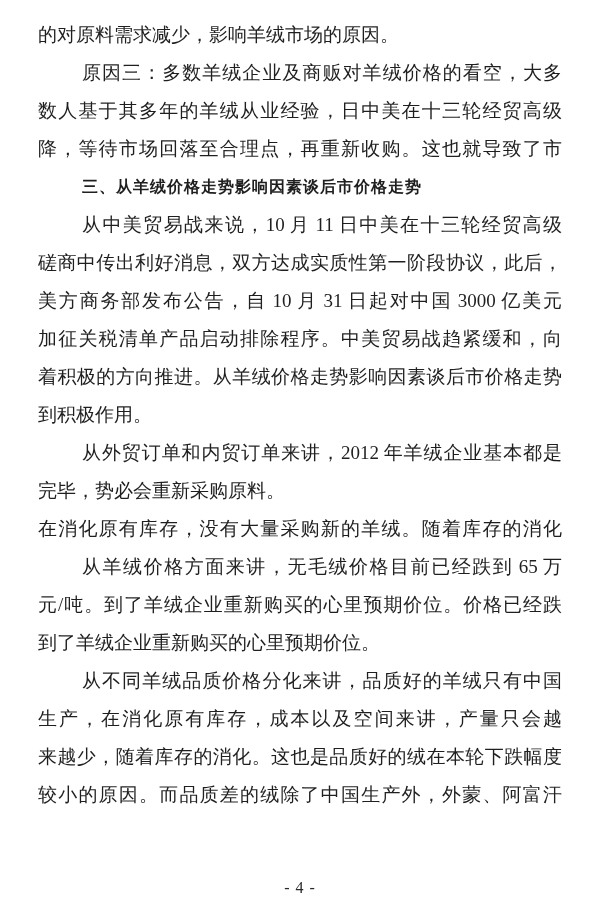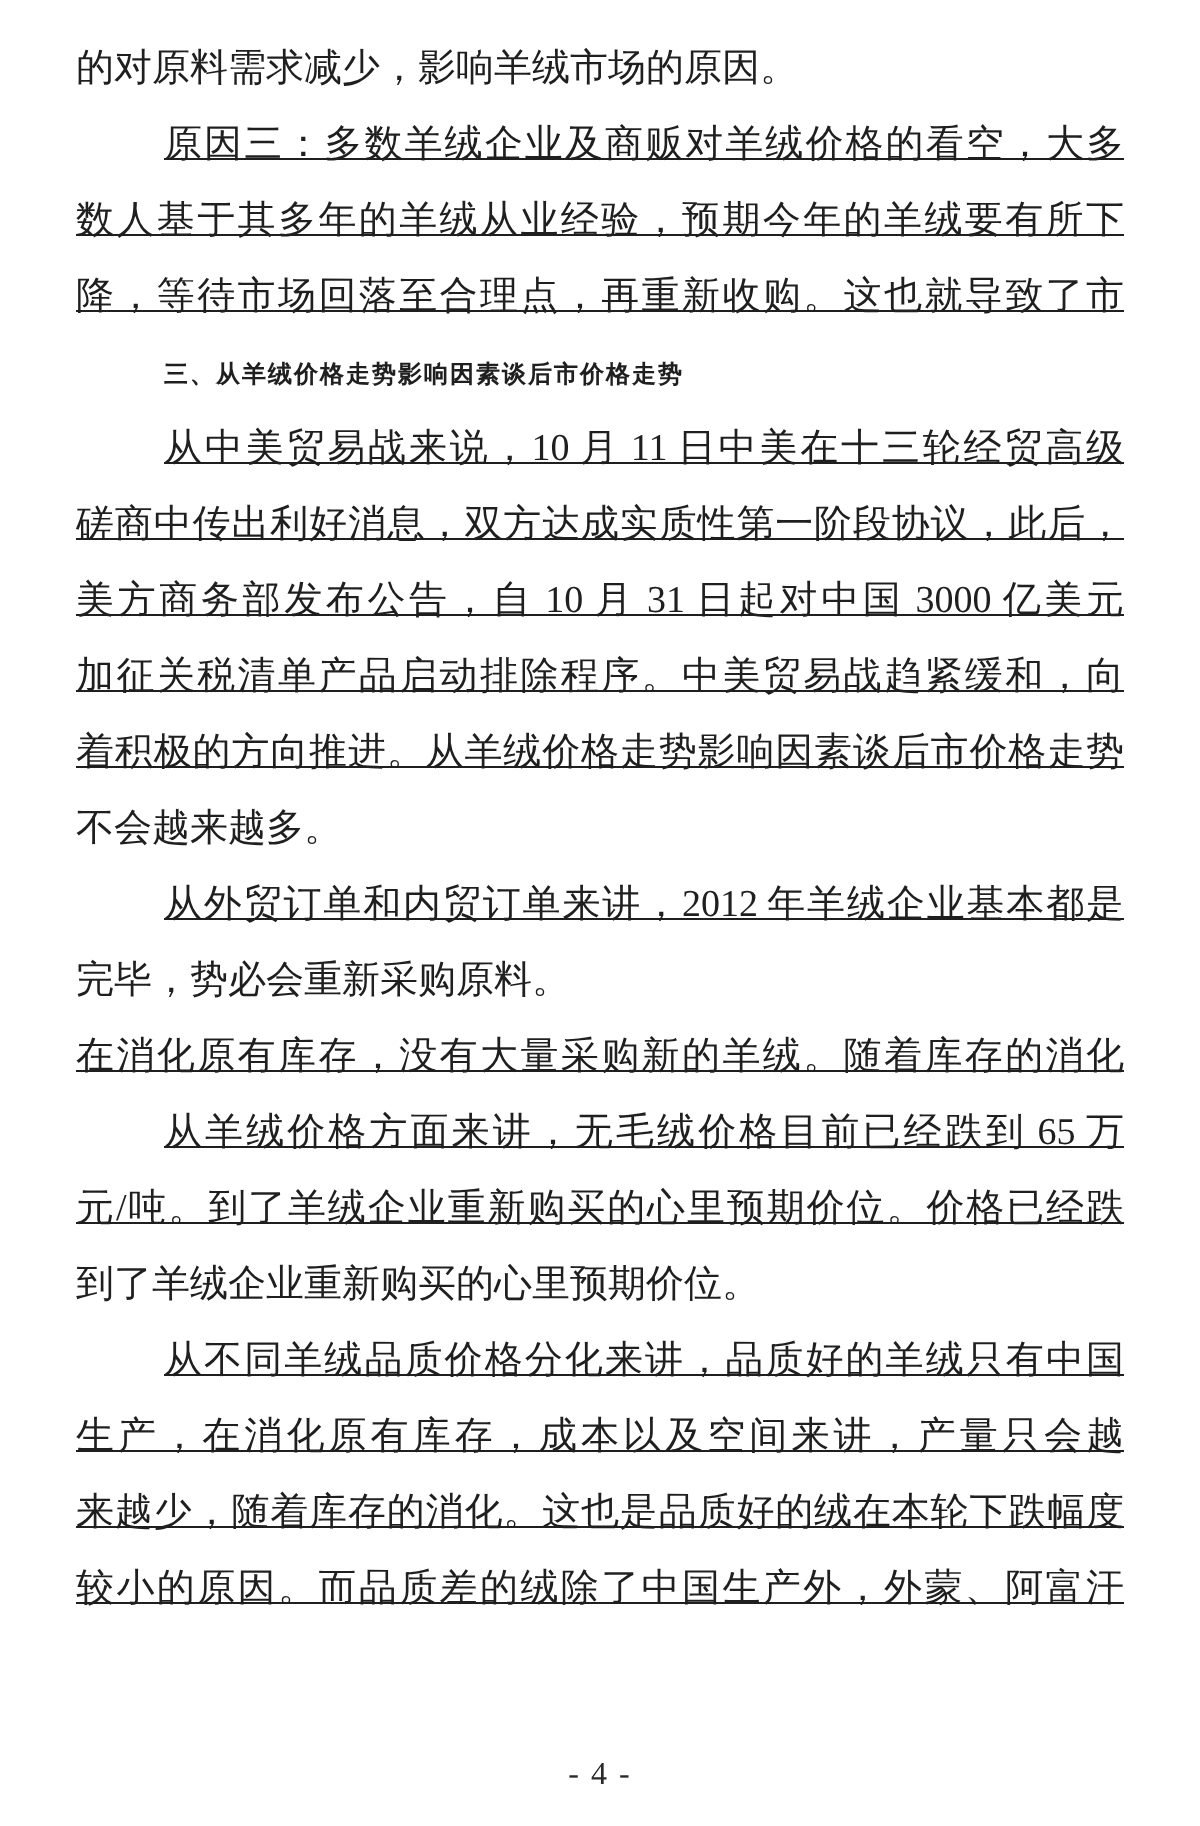--- a/index.html
+++ b/index.html
@@ -27,31 +27,30 @@
     line-height: 38px;
     height: 38px;
     overflow: hidden;
     text-align: justify;
     word-spacing: -1px;
   }
   .line.fill {
     text-align-last: justify;
     -moz-text-align-last: justify;
     text-justify: inter-character;
-    text-decoration: underline;
   }
   .line.end {
     text-align: left;
   }
   .line.indent {
     text-indent: 44px;
   }
   .line.heading {
     font-weight: 700;
-    font-size: 12px;
+    font-size: 16px;
     letter-spacing: 1px;
   }
   .footer {
     position: absolute;
     left: 0;
     width: 600px;
     top: 876px;
     text-align: center;
     font-size: 16px;
     line-height: 24px;
@@ -59,29 +58,29 @@
     letter-spacing: 1px;
   }
 </style>
 </head>
 <body>
 
 <div class="page">
   <div class="text-block">
     <div class="line end">的对原料需求减少，影响羊绒市场的原因。</div>
     <div class="line fill indent">原因三：多数羊绒企业及商贩对羊绒价格的看空，大多</div>
-    <div class="line fill">数人基于其多年的羊绒从业经验，预期今年的羊绒要有所下</div>
+    <div class="line fill">数人基于其多年的羊绒从业经验，日中美在十三轮经贸高级</div>
     <div class="line fill">降，等待市场回落至合理点，再重新收购。这也就导致了市</div>
     <div class="line heading indent">三、从羊绒价格走势影响因素谈后市价格走势</div>
     <div class="line fill indent">从中美贸易战来说，10 月 11 日中美在十三轮经贸高级</div>
     <div class="line fill">磋商中传出利好消息，双方达成实质性第一阶段协议，此后，</div>
     <div class="line fill">美方商务部发布公告，自 10 月 31 日起对中国 3000 亿美元</div>
     <div class="line fill">加征关税清单产品启动排除程序。中美贸易战趋紧缓和，向</div>
     <div class="line fill">着积极的方向推进。从羊绒价格走势影响因素谈后市价格走势</div>
-    <div class="line end">不会越来越多。</div>
+    <div class="line end">到积极作用。</div>
     <div class="line fill indent">从外贸订单和内贸订单来讲，2012 年羊绒企业基本都是</div>
     <div class="line end">完毕，势必会重新采购原料。</div>
     <div class="line fill">在消化原有库存，没有大量采购新的羊绒。随着库存的消化</div>
     <div class="line fill indent">从羊绒价格方面来讲，无毛绒价格目前已经跌到 65 万</div>
     <div class="line fill">元/吨。到了羊绒企业重新购买的心里预期价位。价格已经跌</div>
     <div class="line end">到了羊绒企业重新购买的心里预期价位。</div>
     <div class="line fill indent">从不同羊绒品质价格分化来讲，品质好的羊绒只有中国</div>
     <div class="line fill">生产，在消化原有库存，成本以及空间来讲，产量只会越</div>
     <div class="line fill">来越少，随着库存的消化。这也是品质好的绒在本轮下跌幅度</div>
     <div class="line fill">较小的原因。而品质差的绒除了中国生产外，外蒙、阿富汗</div>

